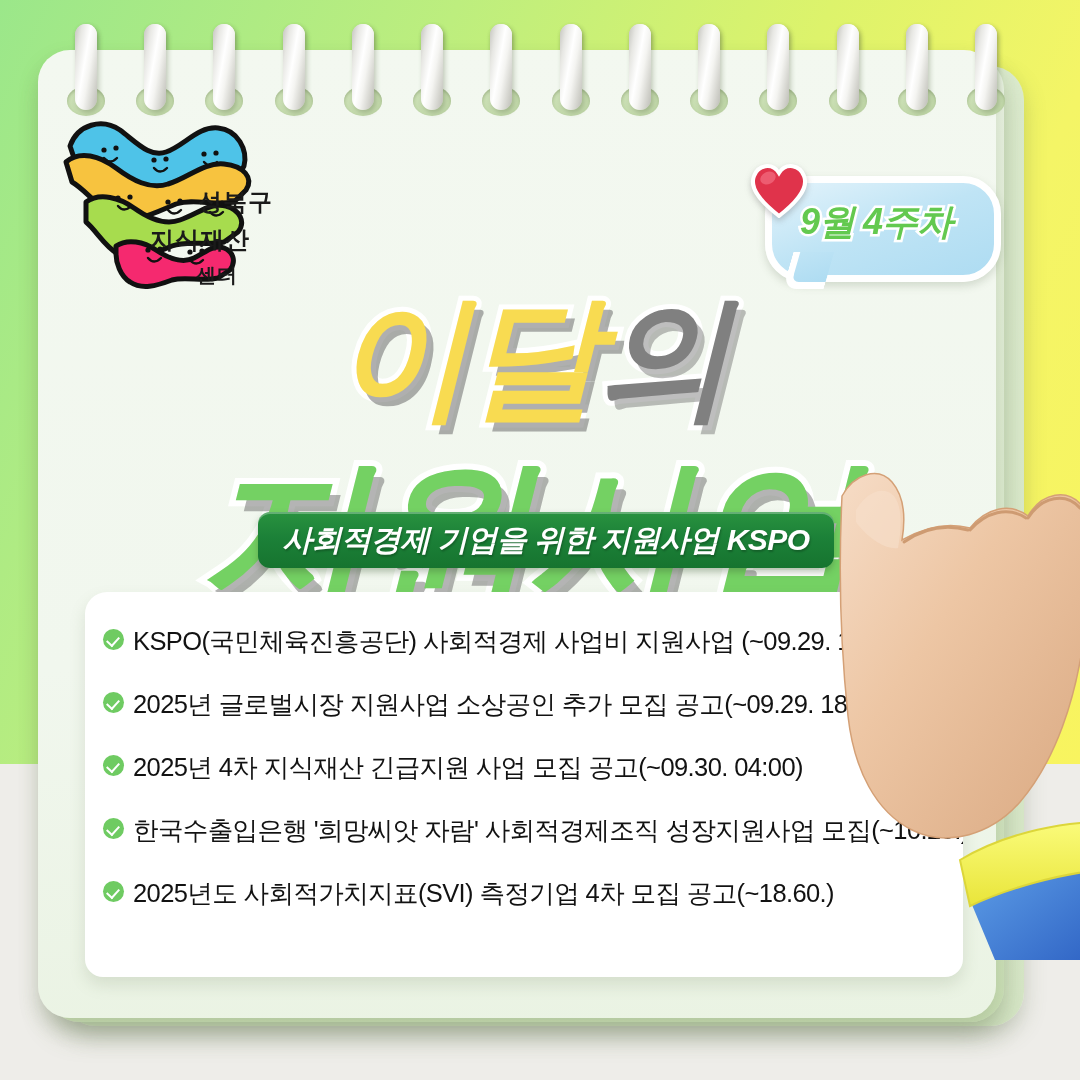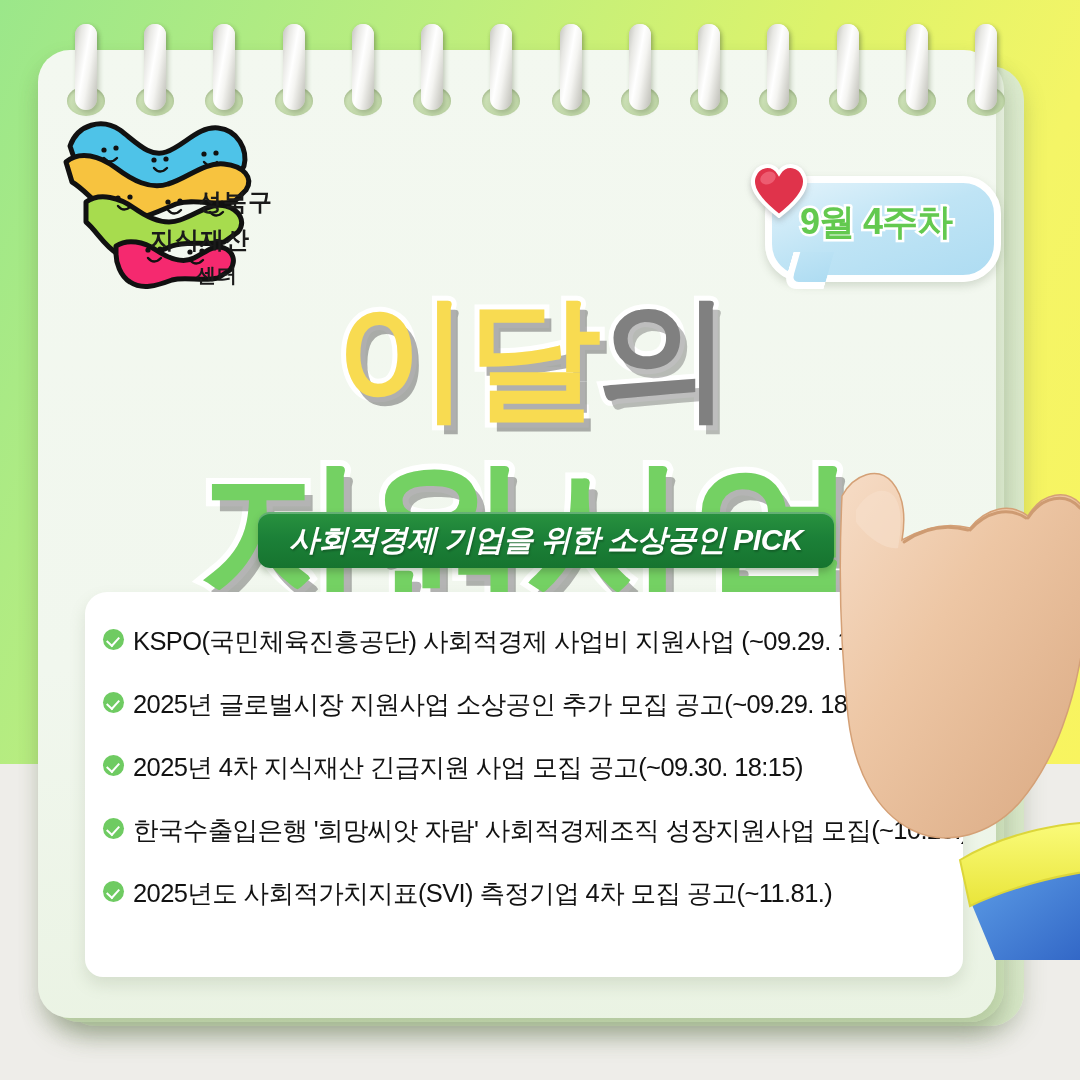--- a/index.html
+++ b/index.html
@@ -64,21 +64,21 @@
   
   .logo{position:absolute;left:58px;top:106px;width:280px;height:200px;}
   .logo-txt{
     position:absolute;font-family:"DejaVu Sans",sans-serif;font-weight:bold;
     color:#1A1A1A;letter-spacing:1px;
   }
 
   
   .title-wrap{position:absolute;left:0;top:140px;width:1080px;height:360px;}
   .t-line{
-    position:absolute;white-space:nowrap;font-weight:900;
+    position:absolute;white-space:nowrap;font-weight:900;font-style:italic;
     font-family:"Liberation Sans","DejaVu Sans",sans-serif;
   }
   .t1{
     left:335px;top:150px;font-size:135px;line-height:1;
     letter-spacing:-4px;
   }
   .t1 .y{
     color:#F8DB51;
     -webkit-text-stroke:10px #FFFFFF;paint-order:stroke fill;
     text-shadow:7px 9px 0 rgba(110,110,110,0.55);
@@ -105,21 +105,21 @@
   }
   .bubble-tail{
     position:absolute;left:788px;top:252px;width:34px;height:30px;
     background:linear-gradient(160deg,#BFE4F5,#AEDCF2);
     border-left:7px solid #fff;border-bottom:7px solid #fff;
     border-radius:0 0 0 14px;transform:skewX(-16deg);
   }
   .bubble-txt{
     position:absolute;left:765px;top:186px;width:222px;height:72px;
     display:flex;align-items:center;justify-content:center;
-    font-size:36px;font-weight:900;color:#63C94F;
+    font-size:36px;font-weight:900;font-style:italic;color:#63C94F;
     -webkit-text-stroke:5px #FFFFFF;paint-order:stroke fill;
     letter-spacing:-1px;white-space:nowrap;
   }
   .heart{
     position:absolute;left:748px;top:160px;width:62px;height:58px;z-index:9;
     filter:drop-shadow(0 3px 3px rgba(80,80,80,0.3));
   }
 
   
   .banner{
@@ -330,44 +330,44 @@
 
   <div class="bubble"></div>
   <div class="bubble-tail"></div>
   <div class="bubble-txt">9월 4주차</div>
   <svg class="heart" viewBox="0 0 62 58">
     <path d="M31 56 C8 38 2 26 6 16 C10 5 24 2 31 13 C38 2 52 5 56 16 C60 26 54 38 31 56 Z" fill="#E0334B" stroke="#FFFFFF" stroke-width="4"></path>
     <ellipse cx="20" cy="18" rx="8" ry="6" fill="#F26B7E" opacity="0.75" transform="rotate(-25 20 18)"></ellipse>
   </svg>
 
   <div class="banner">
-    <span>사회적경제 기업을 위한 소상공인 PICK</span>
+    <span>사회적경제 기업을 위한 지원사업 KSPO</span>
   </div>
 
   <div class="card">
     <div class="list" id="list">
         <div class="item">
           <div class="chk"></div>
           <div class="item-txt">KSPO(국민체육진흥공단) 사회적경제 사업비 지원사업 (~09.29. 14:00)</div>
         </div>
         <div class="item">
           <div class="chk"></div>
           <div class="item-txt">2025년 글로벌시장 지원사업 소상공인 추가 모집 공고(~09.29. 18:00)</div>
         </div>
         <div class="item">
           <div class="chk"></div>
-          <div class="item-txt">2025년 4차 지식재산 긴급지원 사업 모집 공고(~09.30. 18:15)</div>
+          <div class="item-txt">2025년 4차 지식재산 긴급지원 사업 모집 공고(~09.30. 04:00)</div>
         </div>
         <div class="item">
           <div class="chk"></div>
           <div class="item-txt">한국수출입은행 '희망씨앗 자람' 사회적경제조직 성장지원사업 모집(~10.20.)</div>
         </div>
         <div class="item">
           <div class="chk"></div>
-          <div class="item-txt">2025년도 사회적가치지표(SVI) 측정기업 4차 모집 공고(~11.81.)</div>
+          <div class="item-txt">2025년도 사회적가치지표(SVI) 측정기업 4차 모집 공고(~18.60.)</div>
         </div>
       </div>
   </div>
 
   <svg class="hand" viewBox="0 0 280 530">
     <defs>
       <linearGradient id="skinG" x1="0" y1="0" x2="1" y2="1">
         <stop offset="0%" stop-color="#F6DCC6"></stop>
         <stop offset="40%" stop-color="#EDC6A4"></stop>
         <stop offset="100%" stop-color="#D9A881"></stop>

